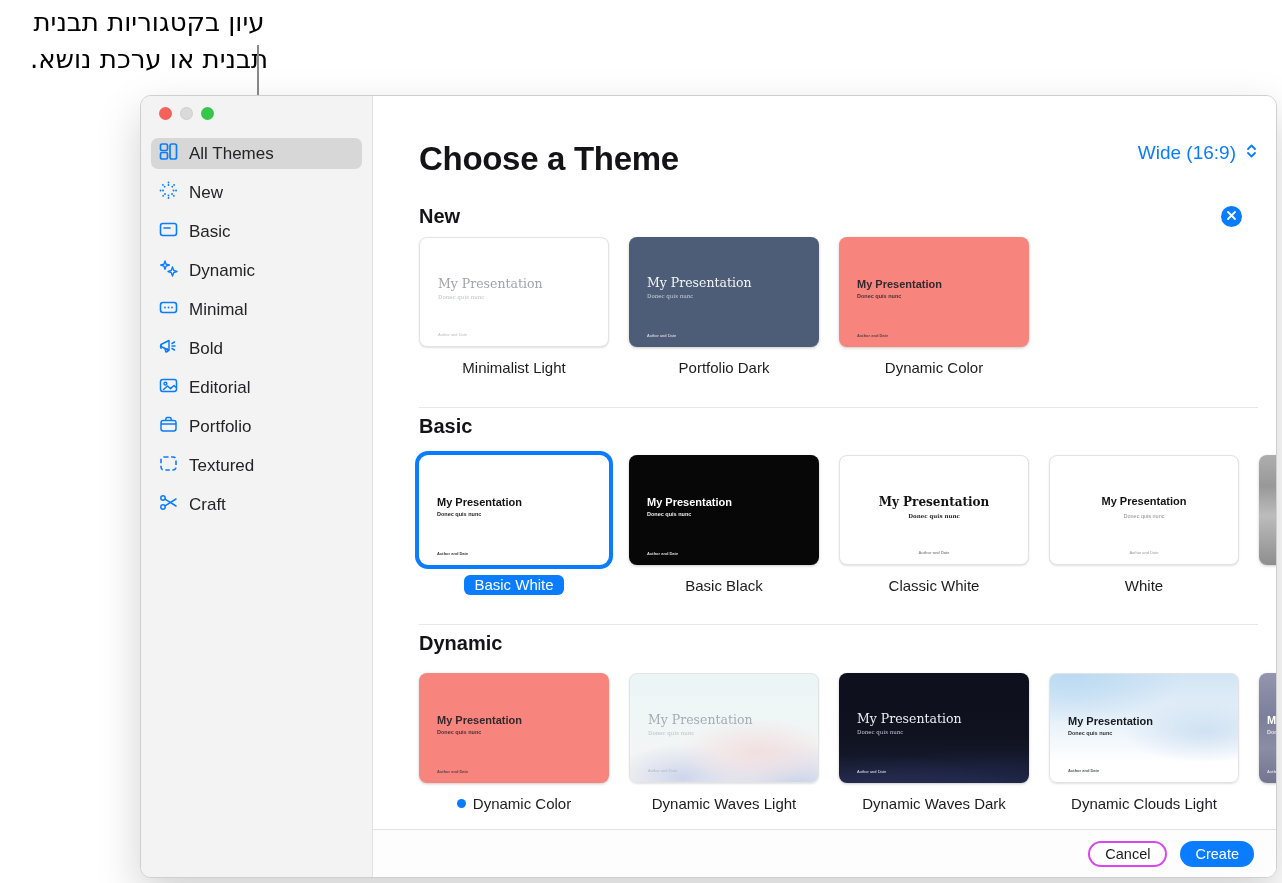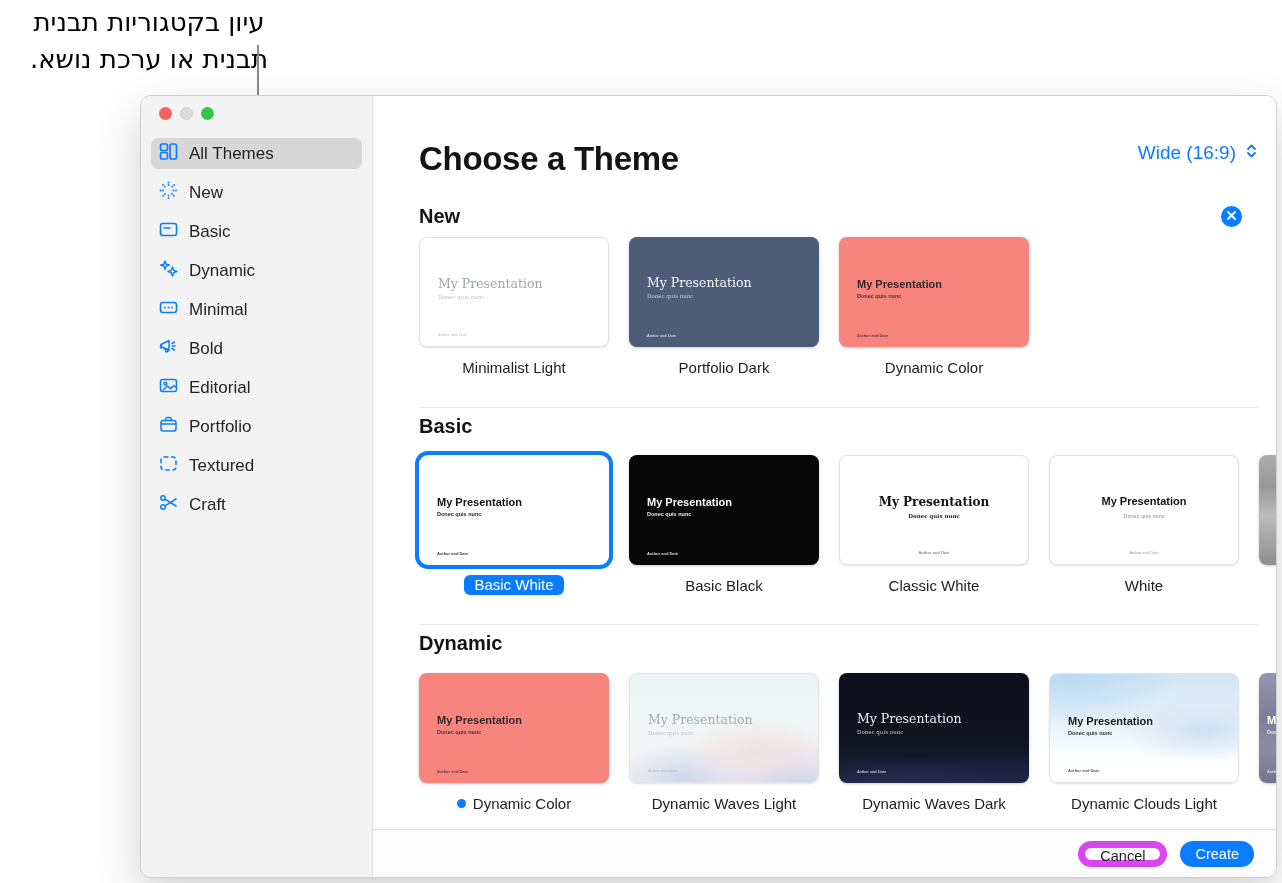--- a/index.html
+++ b/index.html
@@ -142,21 +142,21 @@
   .v-partial-purple .slide-title { left:8px; color:#fff; }
   .v-partial-purple .slide-sub { left:8px; color:#e3e4ee; }
   .v-partial-purple .slide-by { left:8px; color:#dddeea; }
 
   
   .footer { position:absolute; left:0; right:0; bottom:0; height:48px; background:#fdfdfd;
     border-top:1px solid #e3e3e3; display:flex; align-items:center; justify-content:flex-end;
     gap:13px; padding-right:22px; z-index:5; }
   .btn { height:26px; border-radius:13px; font-size:14.5px; padding:0 15px; cursor:pointer;
     font-family:inherit; }
-  .btn-cancel { background:#fff; border:7px solid #d946ef; color:#1d1d1f; }
+  .btn-cancel { background:#fff; border:2px solid #d946ef; color:#1d1d1f; }
   .btn-create { background:#0a7cff; border:none; color:#fff; }
 </style>
 </head>
 <body>
 
 <div class="annotation">
   <div>עיון בקטגוריות תבנית</div>
   <div>תבנית או ערכת נושא.</div>
 </div>
 <div class="callout-line"></div>

